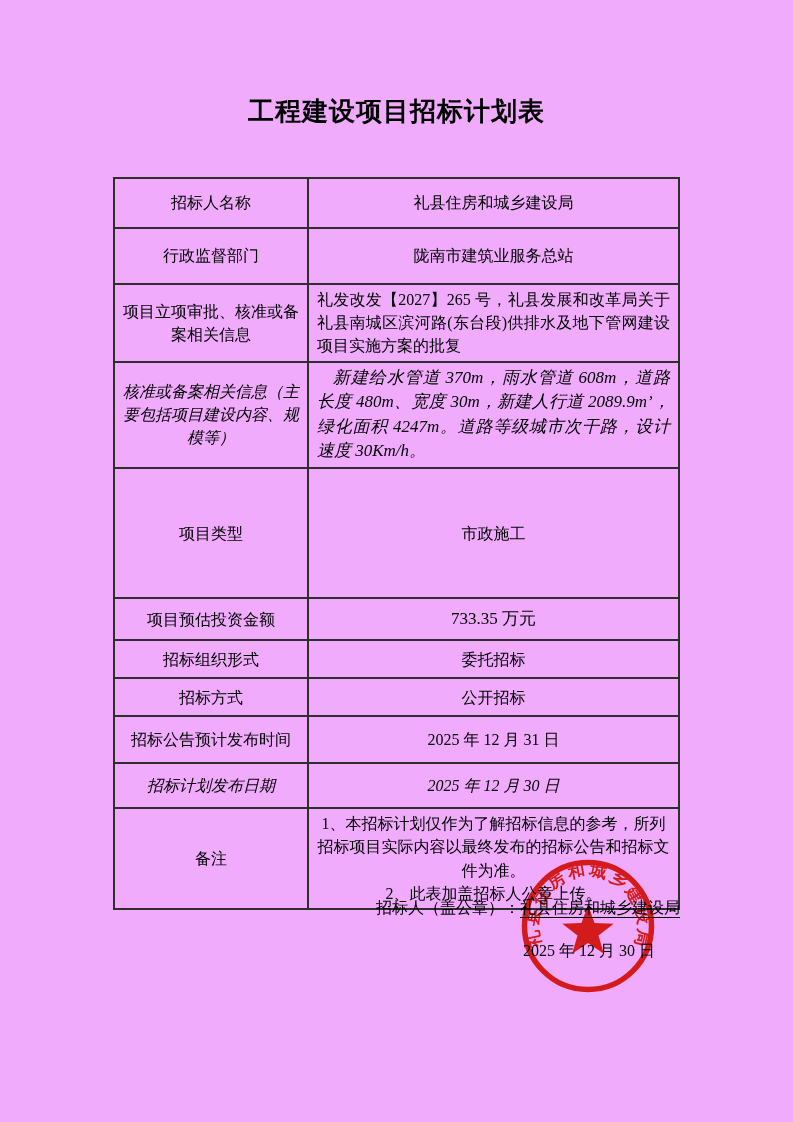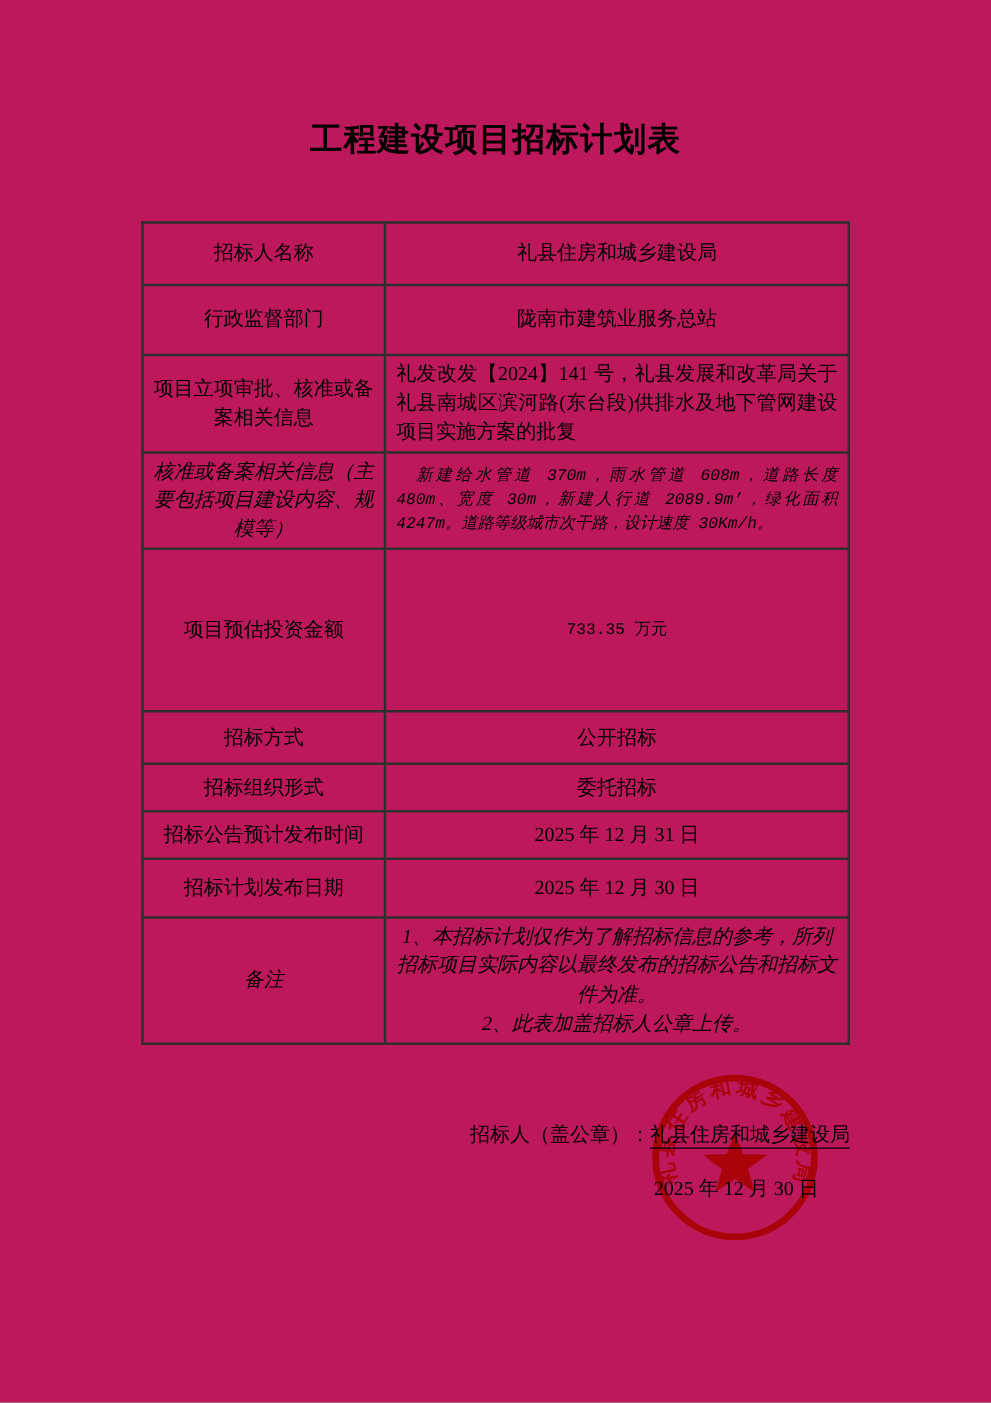--- a/index.html
+++ b/index.html
@@ -1,20 +1,20 @@
 <!DOCTYPE html>
 <html><head>
 <meta charset="utf-8">
 <style>
   html,body{margin:0;padding:0;background:#888;}
   .page{
     position:relative;
     width:793px;height:1122px;
     margin:0 auto;
-    background:#be185d;
+    background:#f0abfc;
     color:#000;
     font-family:"Liberation Serif","DejaVu Serif",serif;
     overflow:hidden;
   }
   .title{
     position:absolute;top:94px;left:0;width:100%;
     margin:0;text-align:center;
     font-family:"Liberation Sans","DejaVu Sans",sans-serif;
     font-size:26px;font-weight:bold;letter-spacing:1px;
   }
@@ -27,21 +27,21 @@
     border:2px solid #2e2e2e;
     vertical-align:middle;
     padding:3px 8px;
     line-height:1.45;
   }
   td.label{width:176px;text-align:center;}
   td.value{text-align:center;white-space:pre-line;}
   td.value.just{text-align:justify;}
   td.value.left{text-align:center;}
   td.value.indent{text-indent:16px;}
-  .sans{font-family:Liberation Mono, monospace;font-size:13px;}
+  .sans{font-family:Liberation Serif, serif;font-size:17px;}
   tr:nth-child(1){height:50px;}
   tr:nth-child(2){height:56px;}
   tr:nth-child(3){height:40px;}
   tr:nth-child(4){height:64px;font-style:italic;}
   tr:nth-child(5){height:130px;}
   tr:nth-child(6){height:42px;}
   tr:nth-child(7){height:38px;}
   tr:nth-child(8){height:38px;}
   tr:nth-child(9){height:47px;}
   tr:nth-child(10){height:45px;font-style:italic;}
@@ -83,37 +83,41 @@
       <tr>
         <td class="label">招标人名称</td>
         <td class="value">礼县住房和城乡建设局</td>
       </tr>
       <tr>
         <td class="label">行政监督部门</td>
         <td class="value">陇南市建筑业服务总站</td>
       </tr>
       <tr>
         <td class="label">项目立项审批、核准或备案相关信息</td>
-        <td class="value just">礼发改发【2024】141 号，礼县发展和改革局关于礼县南城区滨河路(东台段)供排水及地下管网建设项目实施方案的批复</td>
+        <td class="value just">礼发改发【2027】265 号，礼县发展和改革局关于礼县南城区滨河路(东台段)供排水及地下管网建设项目实施方案的批复</td>
       </tr>
       <tr>
         <td class="label">核准或备案相关信息（主要包括项目建设内容、规模等）</td>
         <td class="value just indent sans">新建给水管道 370m，雨水管道 608m，道路长度 480m、宽度 30m，新建人行道 2089.9m’，绿化面积 4247m。道路等级城市次干路，设计速度 30Km/h。</td>
       </tr>
       <tr>
+        <td class="label">项目类型</td>
+        <td class="value">市政施工</td>
+      </tr>
+      <tr>
         <td class="label">项目预估投资金额</td>
         <td class="value sans">733.35 万元</td>
       </tr>
       <tr>
+        <td class="label">招标组织形式</td>
+        <td class="value">委托招标</td>
+      </tr>
+      <tr>
         <td class="label">招标方式</td>
         <td class="value">公开招标</td>
-      </tr>
-      <tr>
-        <td class="label">招标组织形式</td>
-        <td class="value">委托招标</td>
       </tr>
       <tr>
         <td class="label">招标公告预计发布时间</td>
         <td class="value">2025 年 12 月 31 日</td>
       </tr>
       <tr>
         <td class="label">招标计划发布日期</td>
         <td class="value">2025 年 12 月 30 日</td>
       </tr>
       <tr>

